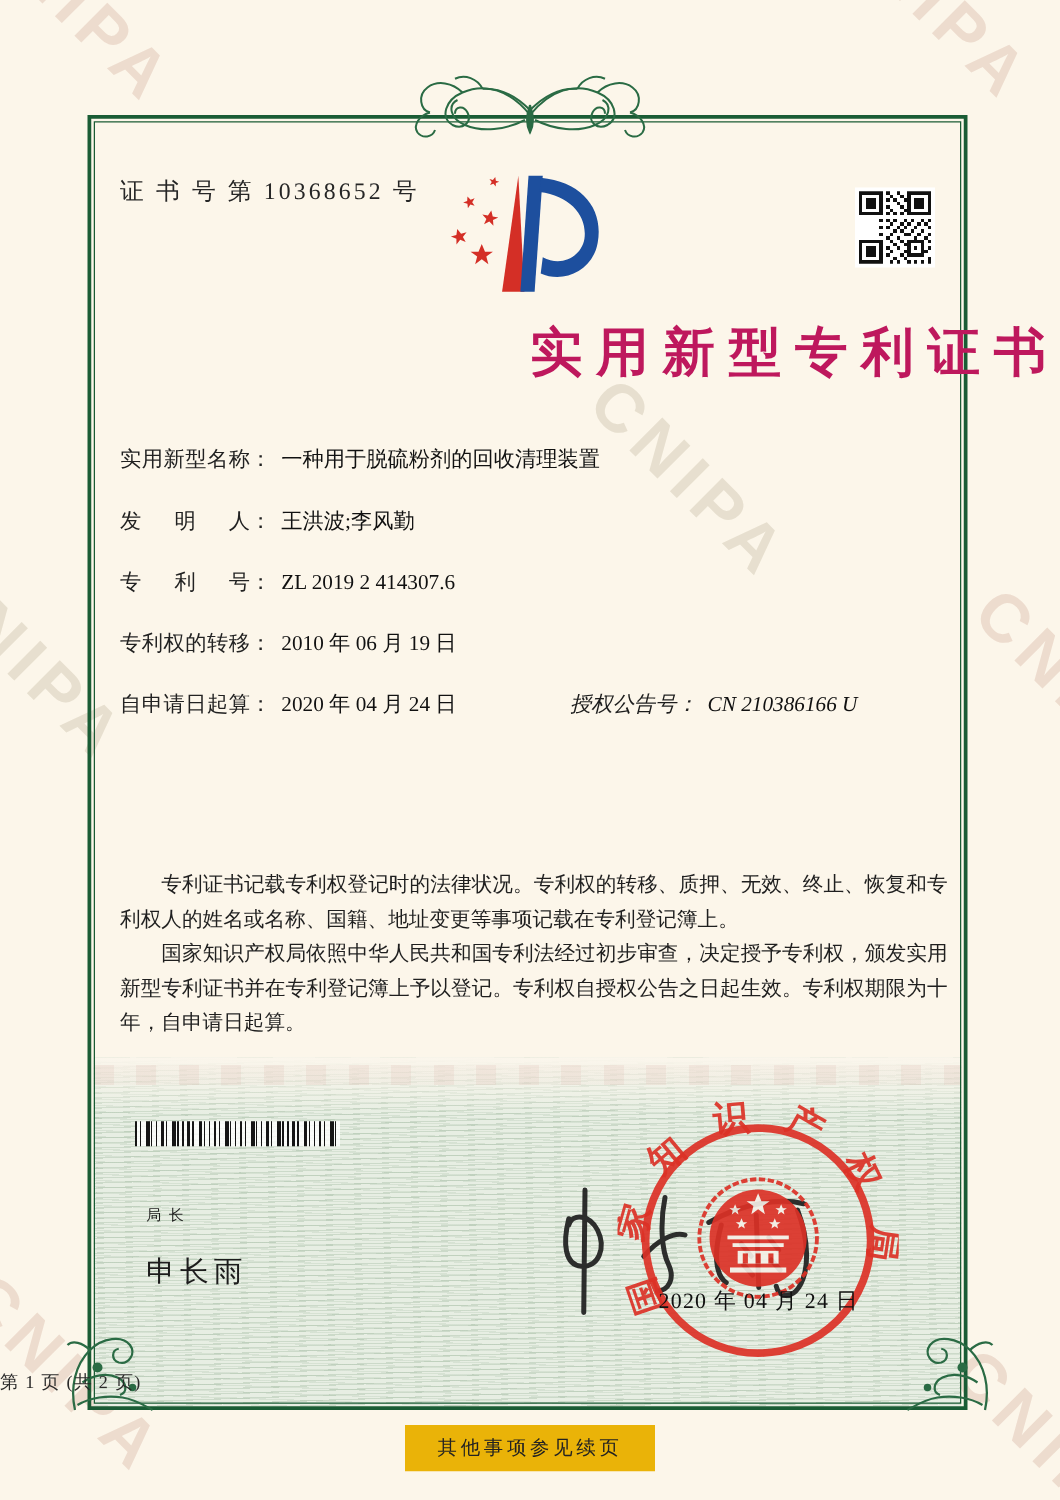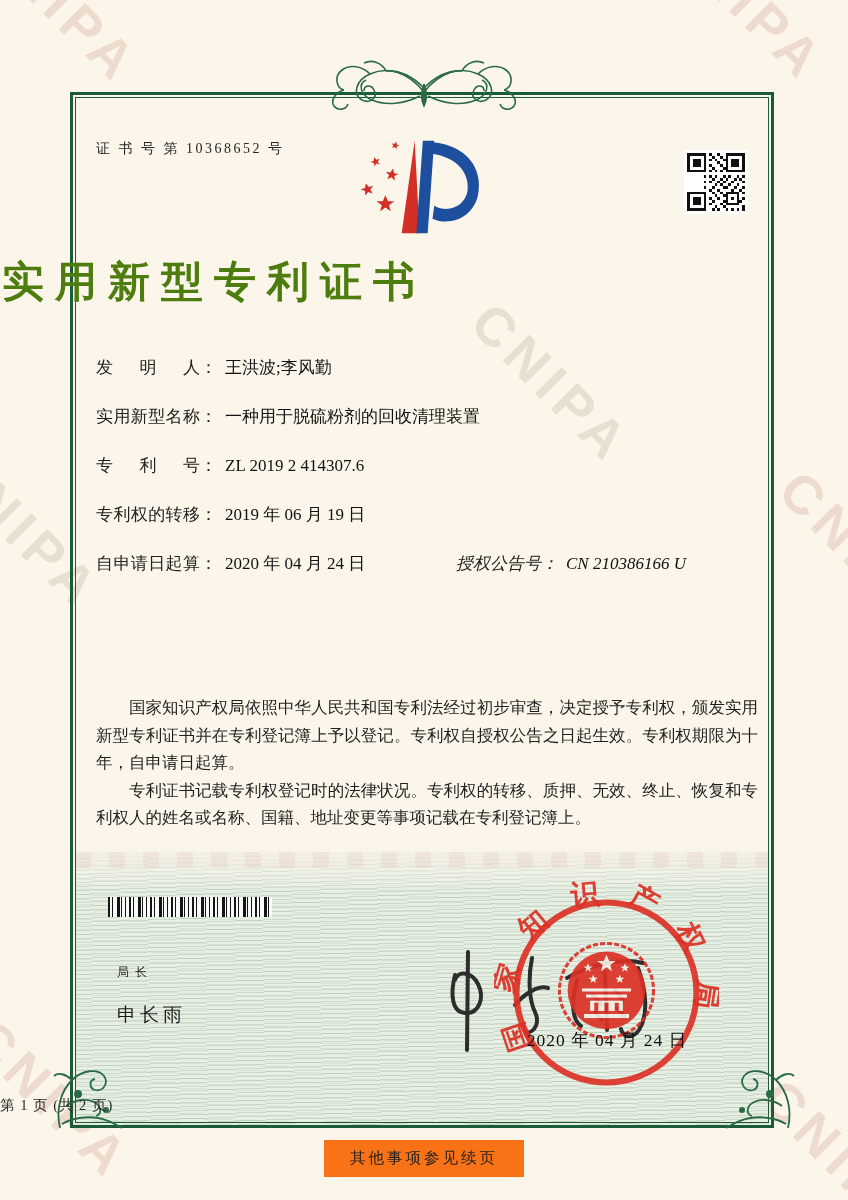--- a/index.html
+++ b/index.html
@@ -38,27 +38,27 @@
     background:linear-gradient(180deg,#fbf6ec 0%, rgba(251,246,236,0) 100%);
   }
   .green-zone .pinkband{
     position:absolute; left:0; top:6px; width:100%; height:16px;
     background:repeating-linear-gradient(90deg, rgba(214,168,158,0.28) 0 16px, rgba(214,168,158,0.07) 16px 34px);
     opacity:.7;
   }
   
   .cert-no{
     position:absolute; left:96px; top:140px; z-index:3;
-    font-size:14px; letter-spacing:2.5px; color:#262626;text-align:right;
+    font-size:19px; letter-spacing:2.5px; color:#262626;text-align:right;
   }
   .logo{ position:absolute; left:352px; top:126px; z-index:3; }
   .qr{ position:absolute; left:684px; top:150px; z-index:3; background:#fff; padding:3px; }
   .title{
     position:absolute; left:0; width:100%; top:254px; z-index:3;
-    text-align:left; font-size:42px; font-weight:bold; color:#4d7c0f;
+    text-align:right; font-size:42px; font-weight:bold; color:#be185d;
     letter-spacing:11px; padding-left:2px; box-sizing:border-box;
   }
   
   .fields{ position:absolute; left:96px; top:358px; width:620px; z-index:3; font-size:17px; }
   .frow{ margin-bottom:30px; line-height:19px; white-space:nowrap; position:relative; }
   .flabel{
     display:inline-block; width:104px; text-align:justify; text-align-last:justify;
     text-justify:inter-character; vertical-align:top; color:#222;
   }
   .fcolon{ display:inline-block; margin-right:8px; color:#222; }
@@ -74,34 +74,34 @@
   .barcode{
     position:absolute; left:108px; top:897px; width:164px; height:20px; z-index:3;
     background:repeating-linear-gradient(90deg,
       #151515 0 2px, rgba(255,255,255,.8) 2px 4px,
       #151515 4px 5px, rgba(255,255,255,.8) 5px 9px,
       #151515 9px 12px, rgba(255,255,255,.8) 12px 13px,
       #151515 13px 14px, rgba(255,255,255,.8) 14px 17px,
       #151515 17px 18px, rgba(255,255,255,.8) 18px 21px);
   }
   .signoff-title{ position:absolute; left:117px; top:964px; font-size:12px; letter-spacing:6px; z-index:3; }
-  .signoff-name{ position:absolute; left:117px; top:1002px; font-size:19px; letter-spacing:4px; z-index:3; }
+  .signoff-name{ position:absolute; left:117px; top:1002px; font-size:23px; letter-spacing:4px; z-index:3; }
   .signature{ position:absolute; left:440px; top:930px; z-index:4; }
   .seal{ position:absolute; left:494px; top:880px; z-index:4; }
   .seal-date{
     position:absolute; left:607px; top:1028px; transform:translateX(-50%); z-index:5;
     font-size:17.5px; letter-spacing:1px; color:#111; white-space:nowrap;
   }
   .page-num{
     position:absolute; left:0; width:100%; top:1096px; z-index:3;
     font-size:14.5px; letter-spacing:1px; color:#2a2a2a;
   }
   .note-box{
     position:absolute; left:50%; transform:translateX(-50%); top:1140px; z-index:3;
-    background:#f97316; padding:8px 26px; font-size:15.5px; letter-spacing:3px; color:#222;
+    background:#eab308; padding:8px 26px; font-size:15.5px; letter-spacing:3px; color:#222;
     white-space:nowrap;
   }
   .ornament-top{ position:absolute; left:308px; top:54px; z-index:3; }
   .corner{ position:absolute; z-index:3; }
   .corner-bl{ left:52px; top:1066px; }
   .corner-br{ left:722px; top:1066px; transform:scaleX(-1); }
 </style>
 </head>
 <body>
 
@@ -201,42 +201,42 @@
       <path d="M14,14h5v5h-5zM15,15v3h3v-3z"></path>
         <rect x="16" y="16" width="1" height="1"></rect>
       <path d="M9,14h1v1h-1zM12,14h1v1h-1zM20,14h1v1h-1zM10,15h1v1h-1zM13,15h1v1h-1zM8,16h1v1h-1zM11,16h1v1h-1zM20,16h1v1h-1zM9,17h1v1h-1zM13,17h1v1h-1zM19,17h1v1h-1zM8,18h1v1h-1zM12,18h1v1h-1zM10,19h1v1h-1zM13,19h1v1h-1zM20,19h1v1h-1zM9,20h1v1h-1zM11,20h1v1h-1zM14,20h1v1h-1zM16,20h1v1h-1zM18,20h1v1h-1zM20,20h1v1h-1z"></path>
     </g>
   </svg>
 
   <div class="title">实用新型专利证书</div>
 
   <div class="fields">
     <div class="frow">
+      <span class="flabel">实用新型名称</span><span class="fcolon">：</span><span class="fvalue">一种用于脱硫粉剂的回收清理装置</span>
+    </div>
+    <div class="frow">
       <span class="flabel">发明人</span><span class="fcolon">：</span><span class="fvalue">王洪波;李风勤</span>
     </div>
     <div class="frow">
-      <span class="flabel">实用新型名称</span><span class="fcolon">：</span><span class="fvalue">一种用于脱硫粉剂的回收清理装置</span>
-    </div>
-    <div class="frow">
       <span class="flabel">专利号</span><span class="fcolon">：</span><span class="fvalue">ZL 2019 2 414307.6</span>
     </div>
     <div class="frow">
-      <span class="flabel">专利权的转移</span><span class="fcolon">：</span><span class="fvalue">2019 年 06 月 19 日</span>
+      <span class="flabel">专利权的转移</span><span class="fcolon">：</span><span class="fvalue">2010 年 06 月 19 日</span>
     </div>
     <div class="frow">
       <span class="flabel">自申请日起算</span><span class="fcolon">：</span><span class="fvalue">2020 年 04 月 24 日</span>
       <span class="grant-pair">
         <span>授权公告号</span><span class="fcolon">：</span><span class="fvalue">CN 210386166 U</span>
       </span>
     </div>
   </div>
 
   <div class="body-text">
+    <p>专利证书记载专利权登记时的法律状况。专利权的转移、质押、无效、终止、恢复和专利权人的姓名或名称、国籍、地址变更等事项记载在专利登记簿上。</p>
     <p>国家知识产权局依照中华人民共和国专利法经过初步审查，决定授予专利权，颁发实用新型专利证书并在专利登记簿上予以登记。专利权自授权公告之日起生效。专利权期限为十年，自申请日起算。</p>
-    <p>专利证书记载专利权登记时的法律状况。专利权的转移、质押、无效、终止、恢复和专利权人的姓名或名称、国籍、地址变更等事项记载在专利登记簿上。</p>
   </div>
 
   <div class="barcode"></div>
 
   <div class="signoff-title">局长</div>
   <div class="signoff-name">申长雨</div>
 
   <svg class="signature" width="230" height="125" viewBox="440 930 230 125">
     <g fill="none" stroke="#1e1e1e" stroke-width="4" stroke-linecap="round" opacity="0.92">
       <path d="M455,975 C450,995 452,1012 465,1013 C479,1014 485,998 478,984 C472,972 458,970 455,980"></path>

